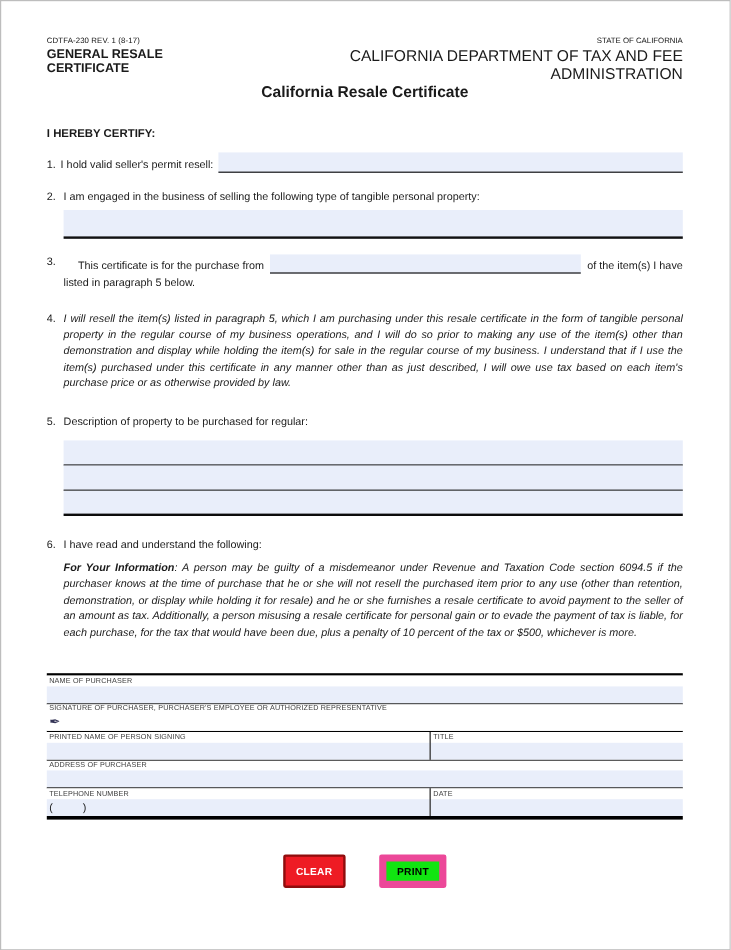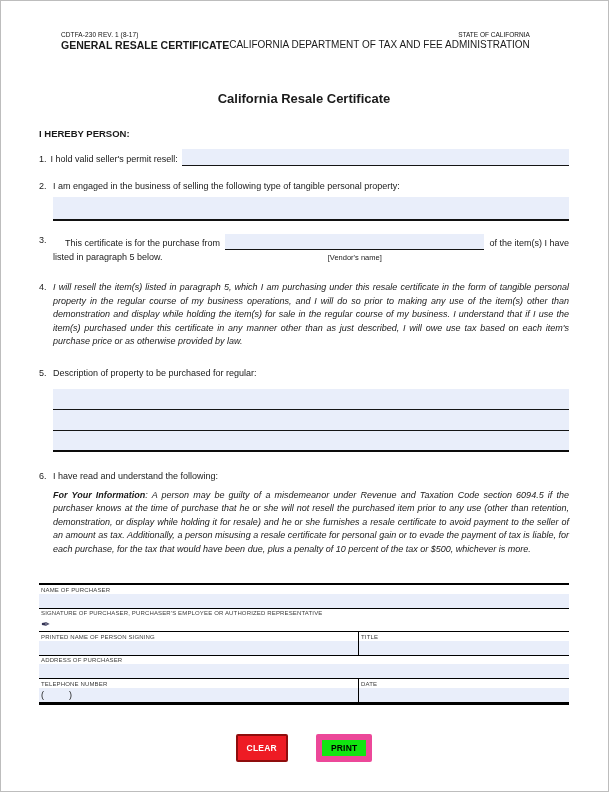--- a/index.html
+++ b/index.html
@@ -4,28 +4,28 @@
 <style>
   * { margin:0; padding:0; box-sizing:border-box; }
   html,body { background:#fff; }
   body { font-family:"Liberation Sans", sans-serif; color:#1a1a1a; }
   .page {
     position:relative; width:609px; height:792px;
     background:#ffffff; border:1px solid #bdbdbd;
     padding:30px 39px 0 38px; overflow:hidden;
   }
   
-  .hdr { display:flex; justify-content:flex-start; align-items:flex-start;margin-left:22px; }
+  .hdr { display:flex; justify-content:space-between; align-items:flex-start; }
   .hdr-left .form-num { font-size:6.5px; color:#111; letter-spacing:.1px; }
   .hdr-left .form-name { font-size:10.5px; font-weight:bold; margin-top:1px; }
   .hdr-right { text-align:right; }
   .hdr-right .state { font-size:6.5px; color:#111; }
-  .hdr-right .dept { font-size:10px; margin-top:1px; }
-  
-  .title { text-align:center; font-size:13px; font-weight:bold; margin-top:40px; }
+  .hdr-right .dept { font-size:13px; margin-top:1px; }
+  
+  .title { text-align:center; font-size:13px; font-weight:bold; }
   .certify { font-size:9.5px; font-weight:bold; margin-top:22px; }
   
   .item { display:flex; font-size:9px; line-height:13.5px; margin-top:12px; }
   .inum { width:14px; flex:0 0 14px; }
   .ibody { flex:1 1 auto; }
   .just { text-align:justify;font-style:italic; }
   
   .fline {
     background:#e9eefa; border:none; border-bottom:1.5px solid #151515;
     font-family:"Liberation Sans", sans-serif; font-size:9px; color:#1a1a1a;
@@ -83,21 +83,21 @@
       <div class="form-num">CDTFA-230 REV. 1 (8-17)</div>
       <div class="form-name">GENERAL RESALE CERTIFICATE</div>
     </div>
     <div class="hdr-right">
       <div class="state">STATE OF CALIFORNIA</div>
       <div class="dept">CALIFORNIA DEPARTMENT OF TAX AND FEE ADMINISTRATION</div>
     </div>
   </div>
 
   <div class="title">California Resale Certificate</div>
-  <div class="certify">I HEREBY PERSON:</div>
+  <div class="certify">I HEREBY CERTIFY:</div>
 
   <div class="item1-row">
     <span class="lbl">1.</span>
     <span class="lbl" style="margin-left:4px;">I hold valid seller's permit resell:</span>
     <input class="fline" type="text" style="">
   </div>
 
   <div class="item" style="margin-top:14px;">
     <span class="inum">2.</span>
     <div class="ibody">
@@ -106,21 +106,20 @@
     </div>
   </div>
 
   <div class="item" style="margin-top:13px;">
     <span class="inum">3.</span>
     <div class="ibody">
       <div class="item3-line1">
         <span class="txt">This certificate is for the purchase from</span>
         <span class="vendor-wrap">
           <input class="fline vendor-field" type="text" style="">
-          <span class="vendor-caption">[Vendor's name]</span>
         </span>
         <span class="txt">of the item(s) I have</span>
       </div>
       <div class="item3-line2">listed in paragraph 5 below.</div>
     </div>
   </div>
 
   <div class="item" style="margin-top:17px;">
     <span class="inum">4.</span>
     <div class="ibody just">I will resell the item(s) listed in paragraph 5, which I am purchasing under this resale certificate in the form of tangible personal property in the regular course of my business operations, and I will do so prior to making any use of the item(s) other than demonstration and display while holding the item(s) for sale in the regular course of my business.  I understand that if I use the item(s) purchased under this certificate in any manner other than as just described, I will owe use tax based on each item's purchase price or as otherwise provided by law.</div>

